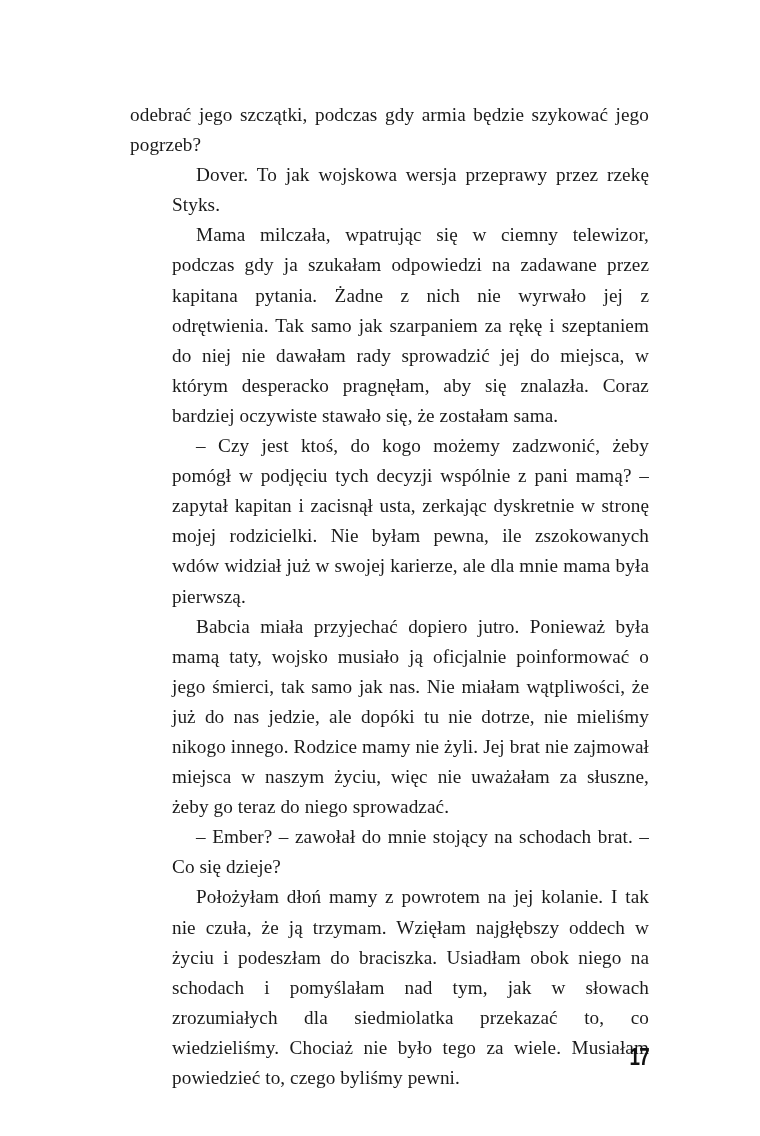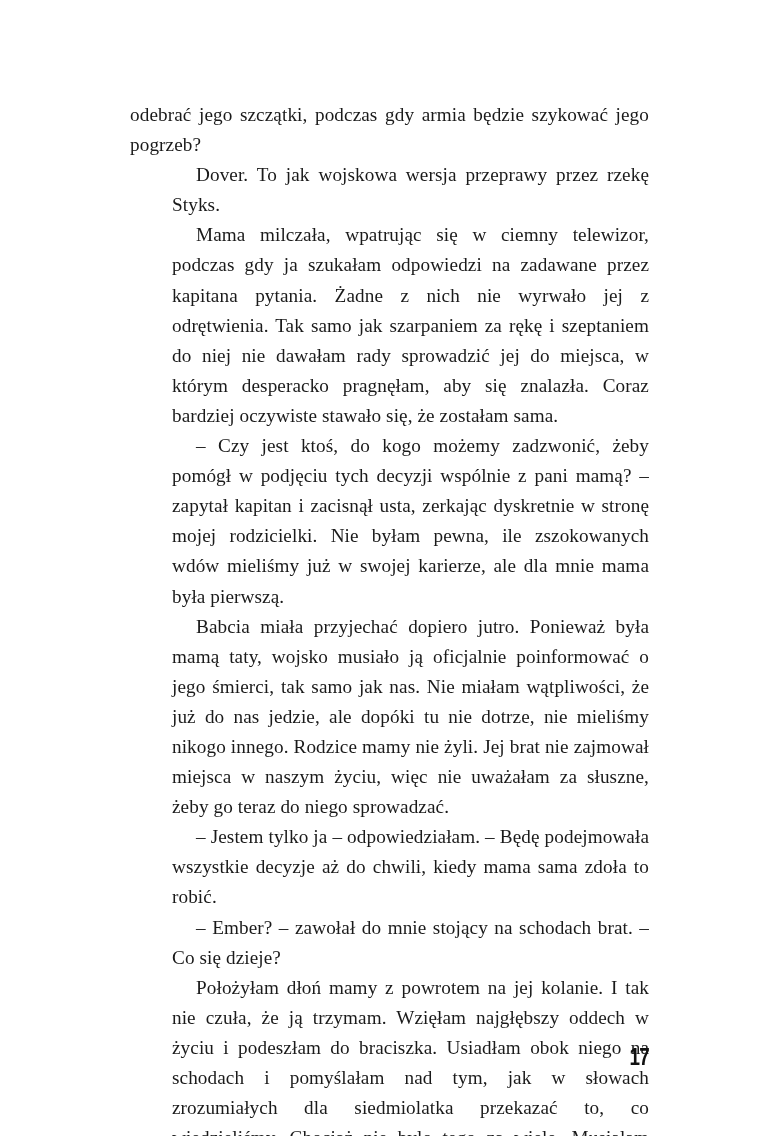--- a/index.html
+++ b/index.html
@@ -63,22 +63,21 @@
 </style>
 </head>
 <body>
 
 <div class="page">
 
   <div class="text-block">
     <p class="para no-stretch">odebrać jego szczątki, podczas gdy armia będzie szykować jego pogrzeb?</p>
     <p class="para indent no-stretch">Dover. To jak wojskowa wersja przeprawy przez rzekę Styks.</p>
     <p class="para indent no-stretch">Mama milczała, wpatrując się w ciemny telewizor, podczas gdy ja szukałam odpowiedzi na zadawane przez kapitana pytania. Żadne z nich nie wyrwało jej z odrętwienia. Tak samo jak szarpaniem za rękę i szeptaniem do niej nie dawałam rady sprowadzić jej do miejsca, w którym desperacko pragnęłam, aby się znalazła. Coraz bardziej oczywiste stawało się, że zostałam sama.</p>
-    <p class="para indent no-stretch">– Czy jest ktoś, do kogo możemy zadzwonić, żeby pomógł w podjęciu tych decyzji wspólnie z pani mamą? – zapytał kapitan i zacisnął usta, zerkając dyskretnie w stronę mojej rodzicielki. Nie byłam pewna, ile zszokowanych wdów mieliśmy już w swojej karierze, ale dla mnie mama była pierwszą.</p>
+    <p class="para indent no-stretch">– Czy jest ktoś, do kogo możemy zadzwonić, żeby pomógł w podjęciu tych decyzji wspólnie z pani mamą? – zapytał kapitan i zacisnął usta, zerkając dyskretnie w stronę mojej rodzicielki. Nie byłam pewna, ile zszokowanych wdów widział już w swojej karierze, ale dla mnie mama była pierwszą.</p>
     <p class="para indent no-stretch">Babcia miała przyjechać dopiero jutro. Ponieważ była mamą taty, wojsko musiało ją oficjalnie poinformować o jego śmierci, tak samo jak nas. Nie miałam wątpliwości, że już do nas jedzie, ale dopóki tu nie dotrze, nie mieliśmy nikogo innego. Rodzice mamy nie żyli. Jej brat nie zajmował miejsca w naszym życiu, więc nie uważałam za słuszne, żeby go teraz do niego sprowadzać.</p>
-    <p class="para indent no-stretch">– Jestem tylko ja – odpowiedziałam. – Będę podejmowała wszystkie decyzje aż do chwili, kiedy mama sama zdoła to robić.</p>
     <p class="para indent no-stretch">– Ember? – zawołał do mnie stojący na schodach brat. – Co się dzieje?</p>
     <p class="para indent no-stretch">Położyłam dłoń mamy z powrotem na jej kolanie. I tak nie czuła, że ją trzymam. Wzięłam najgłębszy oddech w życiu i podeszłam do braciszka. Usiadłam obok niego na schodach i pomyślałam nad tym, jak w słowach zrozumiałych dla siedmiolatka przekazać to, co wiedzieliśmy. Chociaż nie było tego za wiele. Musiałam powiedzieć to, czego byliśmy pewni.</p>
   </div>
 
   <div class="folio">17</div>
 
 </div>
 
 </body></html>

